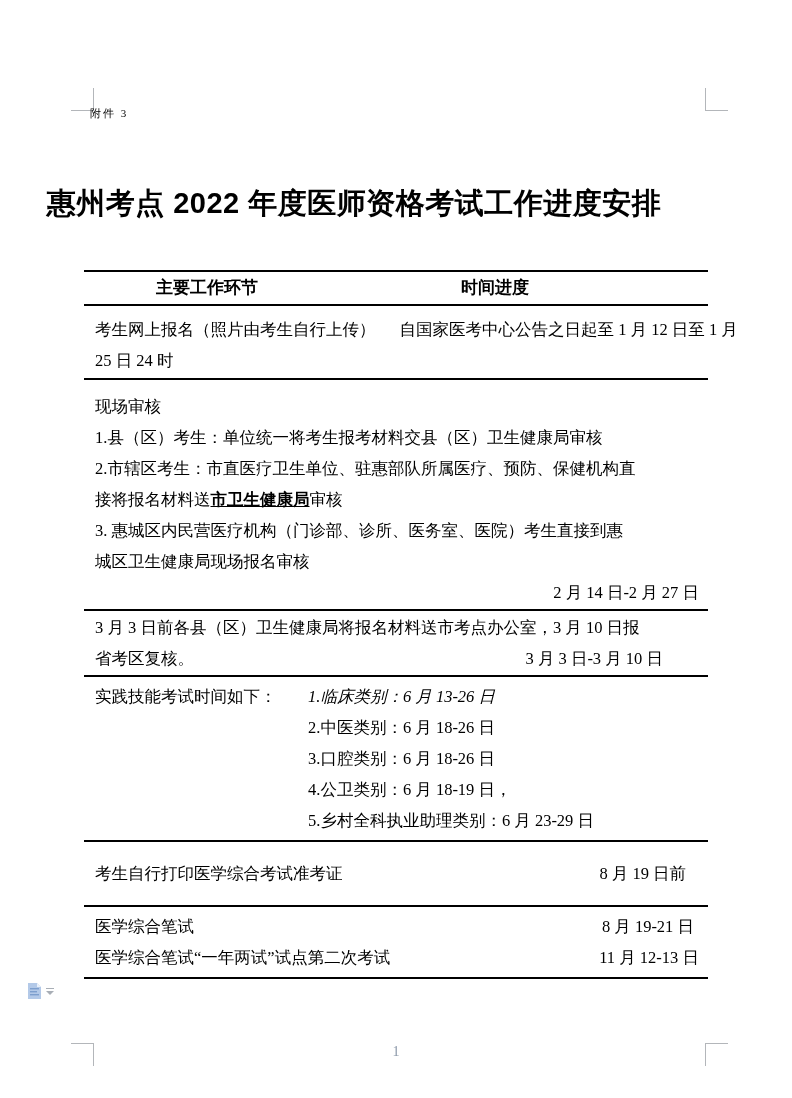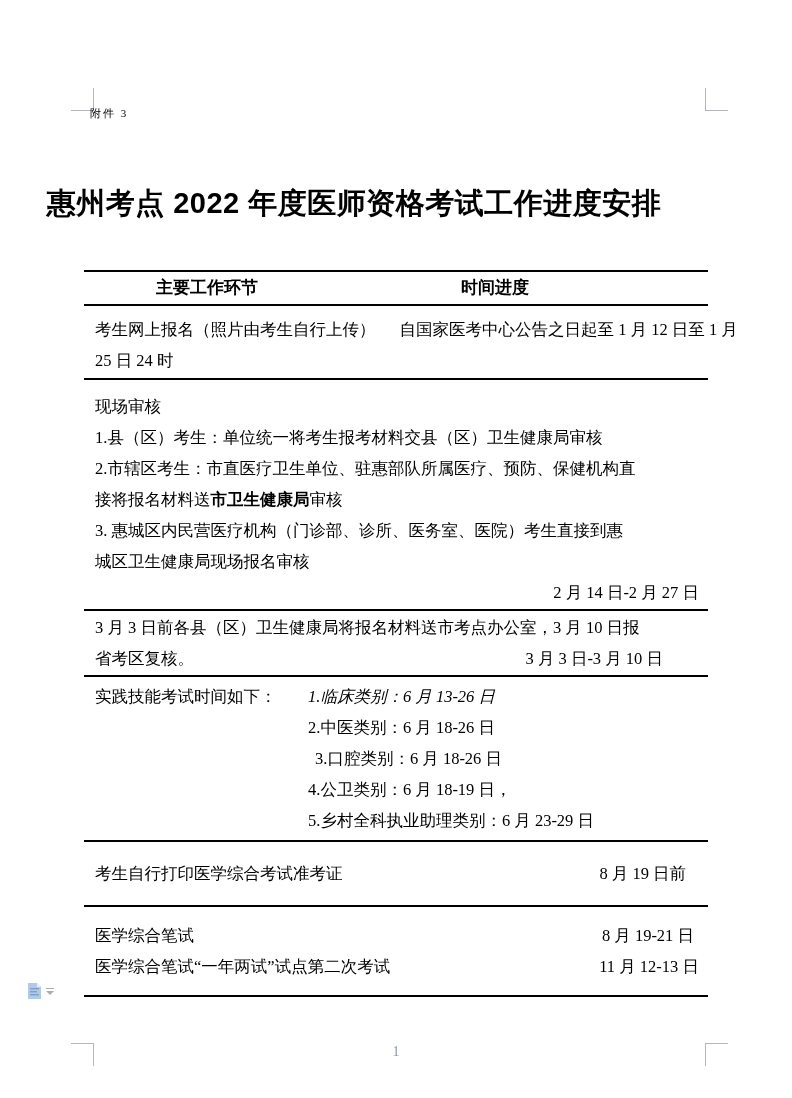--- a/index.html
+++ b/index.html
@@ -67,50 +67,50 @@
   </div>
   <div id="rows">
       <div class="row" style="padding: 8px 0px 2px;">
         <div class="line"><span>考生网上报名（照片由考生自行上传）</span><span class="gap"></span><span>自国家医考中心公告之日起至 1 月 12 日至 1 月</span></div>
         <div class="line"><span>25 日 24 时</span></div>
       </div>
       <div class="row" style="padding: 11px 0px 1px;">
         <div class="line"><span>现场审核</span></div>
         <div class="line"><span>1.县（区）考生：单位统一将考生报考材料交县（区）卫生健康局审核</span></div>
         <div class="line"><span>2.市辖区考生：市直医疗卫生单位、驻惠部队所属医疗、预防、保健机构直</span></div>
-        <div class="line"><span>接将报名材料送</span><span style="font-weight: bold;">市卫生健康局</span><span>审核</span></div>
+        <div class="line"><span>接将报名材料送</span><span style="font-weight: bold; text-decoration: underline;">市卫生健康局</span><span>审核</span></div>
         <div class="line"><span>3. 惠城区内民营医疗机构（门诊部、诊所、医务室、医院）考生直接到惠</span></div>
         <div class="line"><span>城区卫生健康局现场报名审核</span></div>
         <div class="line">
           <span class="r" style="right: 9px;">2 月 14 日-2 月 27 日</span>
         </div>
       </div>
       <div class="row" style="padding: 1px 0px;">
         <div class="line"><span>3 月 3 日前各县（区）卫生健康局将报名材料送市考点办公室，3 月 10 日报</span></div>
         <div class="line"><span>省考区复核。</span><span class="r" style="right: 45px;">3 月 3 日-3 月 10 日</span></div>
       </div>
       <div class="row" style="padding: 4px 0px;">
         <div class="line"><span>实践技能考试时间如下：</span><span class="at" style="left: 224px; font-style: italic;">1.临床类别：6 月 13-26 日</span></div>
         <div class="line">
           <span class="at" style="left: 224px;">2.中医类别：6 月 18-26 日</span>
         </div>
         <div class="line">
-          <span class="at" style="left: 224px; margin-left: 7px;">3.口腔类别：6 月 18-26 日</span>
+          <span class="at" style="left: 224px;">3.口腔类别：6 月 18-26 日</span>
         </div>
         <div class="line">
           <span class="at" style="left: 224px;">4.公卫类别：6 月 18-19 日，</span>
         </div>
         <div class="line">
           <span class="at" style="left: 224px;">5.乡村全科执业助理类别：6 月 23-29 日</span>
         </div>
       </div>
       <div class="row" style="padding: 16px 0px;">
         <div class="line"><span>考生自行打印医学综合考试准考证</span><span class="r" style="right: 22px;">8 月 19 日前</span></div>
       </div>
-      <div class="row" style="padding: 13px 0px;">
+      <div class="row" style="padding: 4px 0px;">
         <div class="line"><span>医学综合笔试</span><span class="r" style="right: 14px;">8 月 19-21 日</span></div>
         <div class="line"><span>医学综合笔试“一年两试”试点第二次考试</span><span class="r" style="right: 9px;">11 月 12-13 日</span></div>
       </div>
     </div>
 </div>
 
 <div class="pagenum">1</div>
 
 <svg class="doc-icon" viewBox="0 0 15 18" xmlns="http://www.w3.org/2000/svg">
   <path d="M1 1 h9 l4 4 v12 h-13 z" fill="#b3c9e8"></path>

